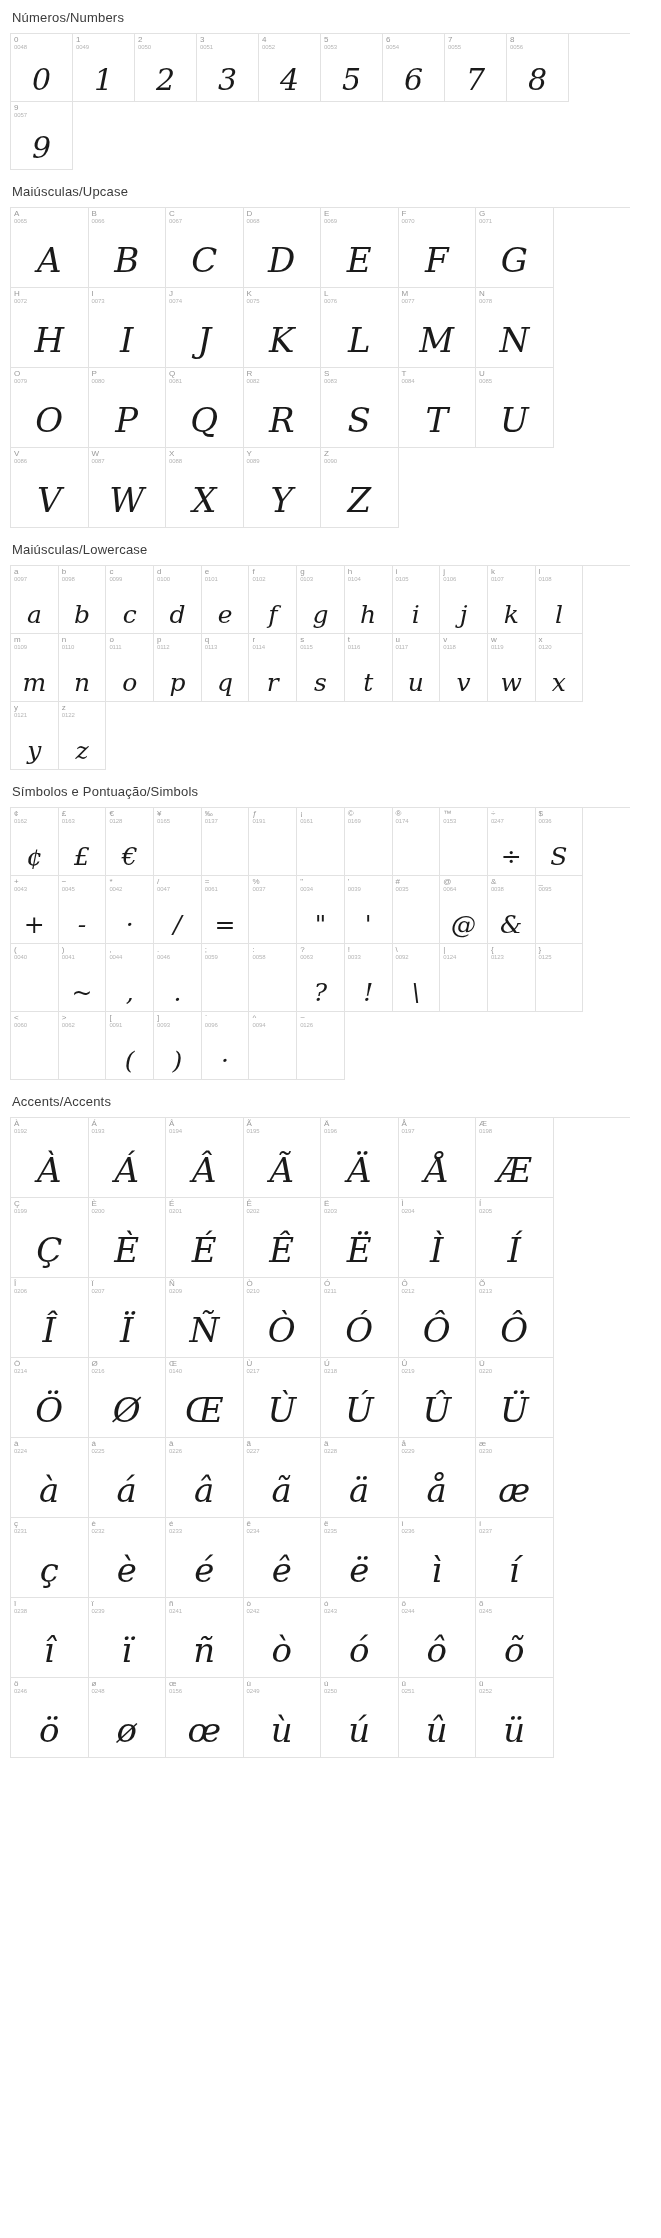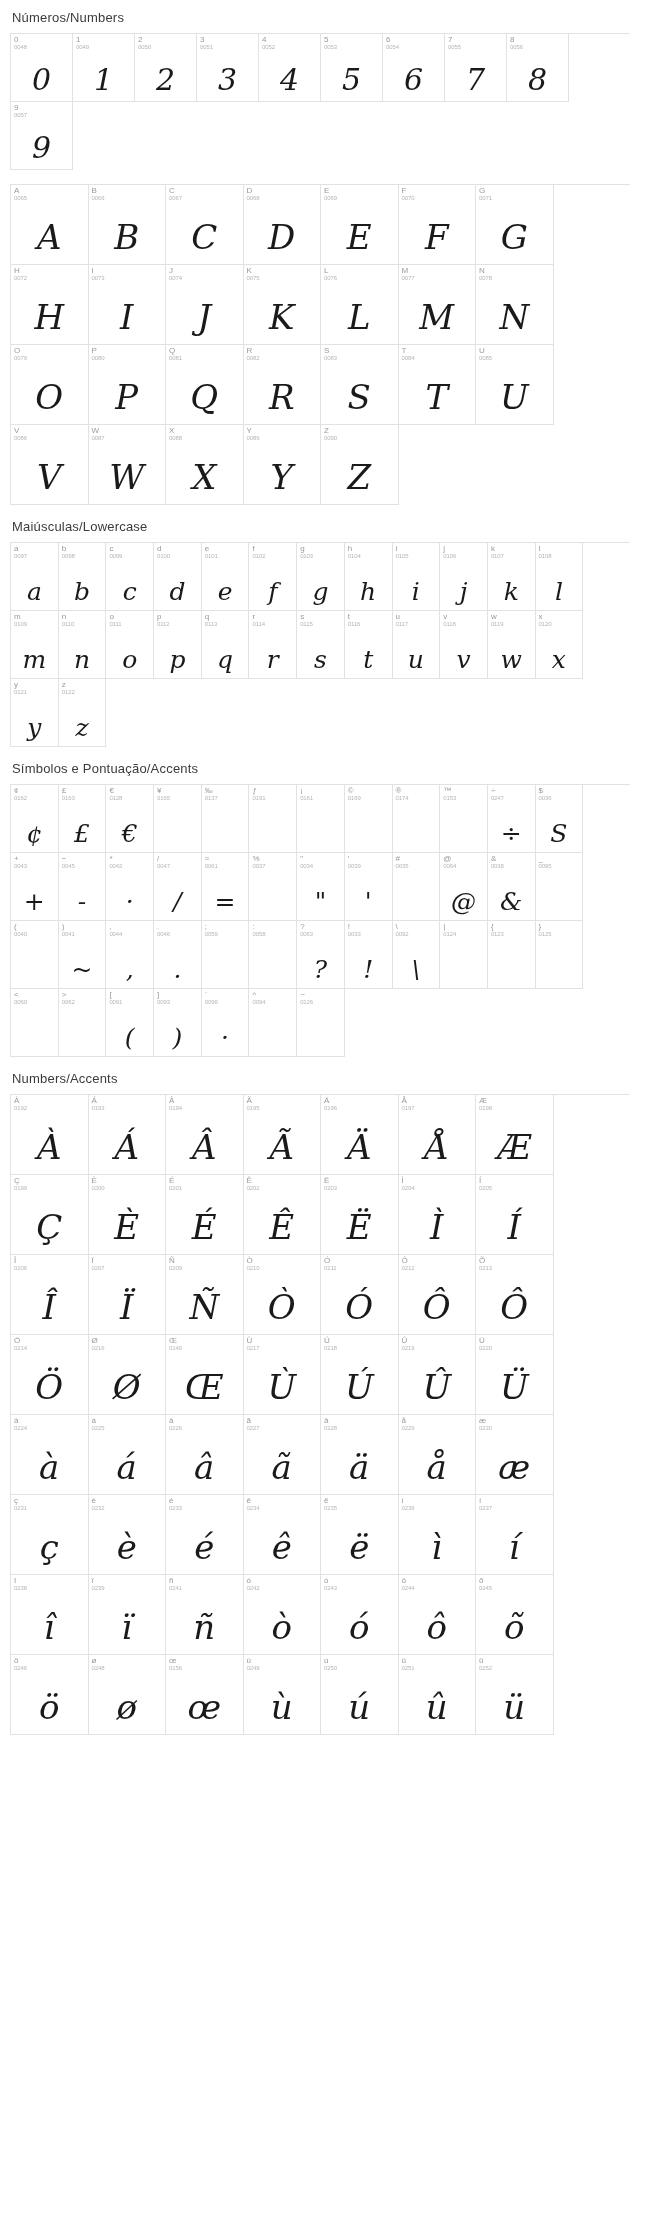--- a/index.html
+++ b/index.html
@@ -155,20 +155,21 @@
           <div class="cell">
             <div class="meta">
               <span class="ch">9</span>
               <span class="code">0057</span>
             </div>
             <div class="glyph">9</div>
           </div>
         </div>
       </div>
       <div class="section">
+        <div class="section-title">Maiúsculas/Upcase</div>
         <div class="grid cols-8">
           <div class="cell">
             <div class="meta">
               <span class="ch">A</span>
               <span class="code">0065</span>
             </div>
             <div class="glyph">A</div>
           </div>
           <div class="cell">
             <div class="meta">
@@ -528,21 +529,21 @@
           <div class="cell">
             <div class="meta">
               <span class="ch">z</span>
               <span class="code">0122</span>
             </div>
             <div class="glyph">z</div>
           </div>
         </div>
       </div>
       <div class="section">
-        <div class="section-title">Símbolos e Pontuação/Accents</div>
+        <div class="section-title">Símbolos e Pontuação/Simbols</div>
         <div class="grid cols-13">
           <div class="cell">
             <div class="meta">
               <span class="ch">¢</span>
               <span class="code">0162</span>
             </div>
             <div class="glyph">¢</div>
           </div>
           <div class="cell">
             <div class="meta">
@@ -834,21 +835,21 @@
           <div class="cell">
             <div class="meta">
               <span class="ch">~</span>
               <span class="code">0126</span>
             </div>
             <div class="glyph"></div>
           </div>
         </div>
       </div>
       <div class="section">
-        <div class="section-title">Numbers/Accents</div>
+        <div class="section-title">Accents/Accents</div>
         <div class="grid cols-8">
           <div class="cell">
             <div class="meta">
               <span class="ch">À</span>
               <span class="code">0192</span>
             </div>
             <div class="glyph">À</div>
           </div>
           <div class="cell">
             <div class="meta">

